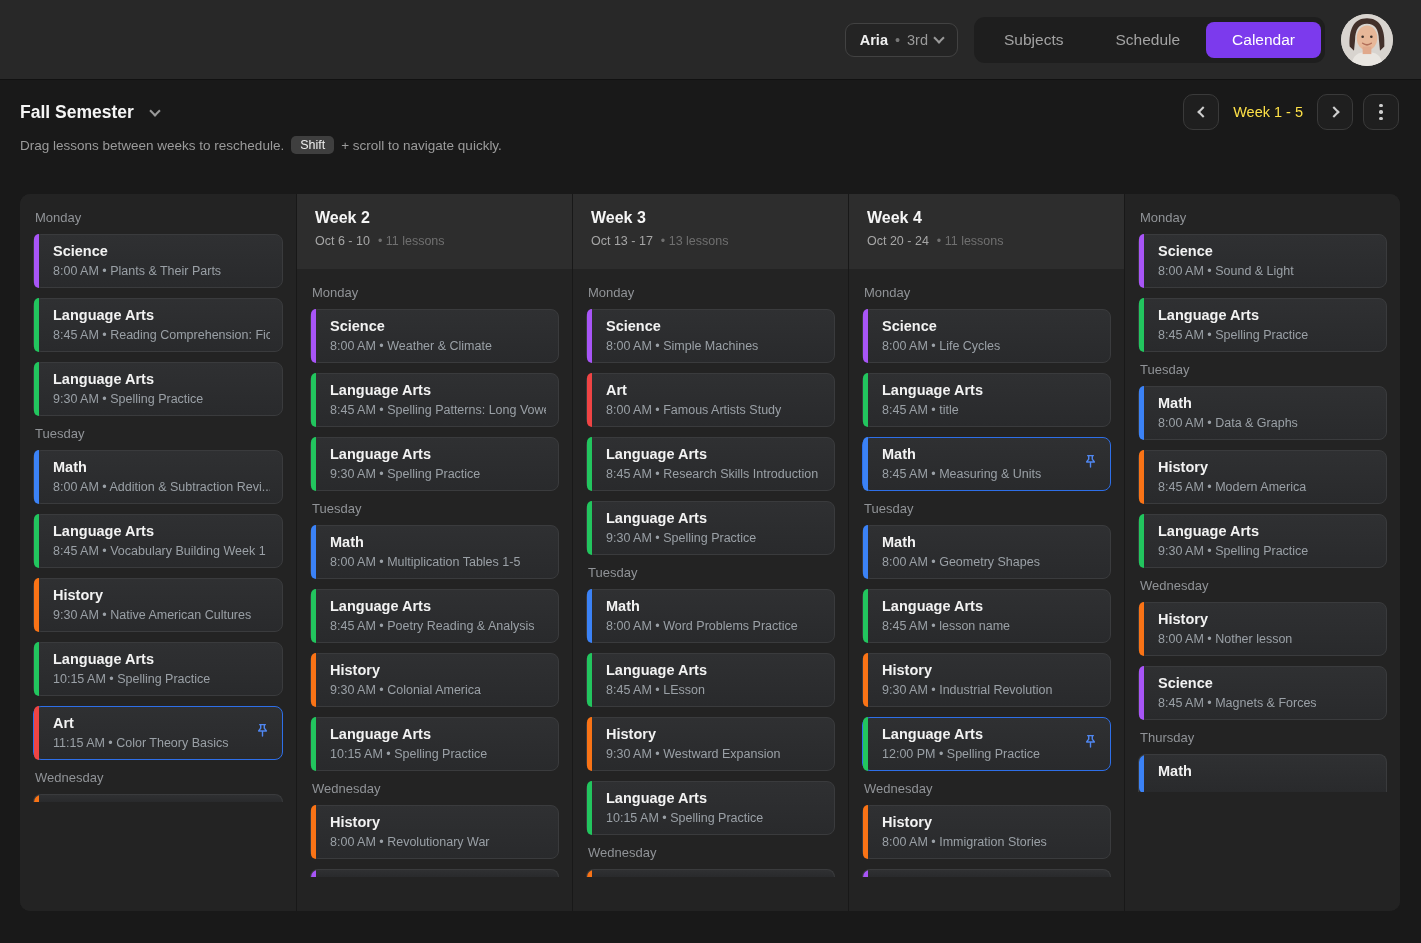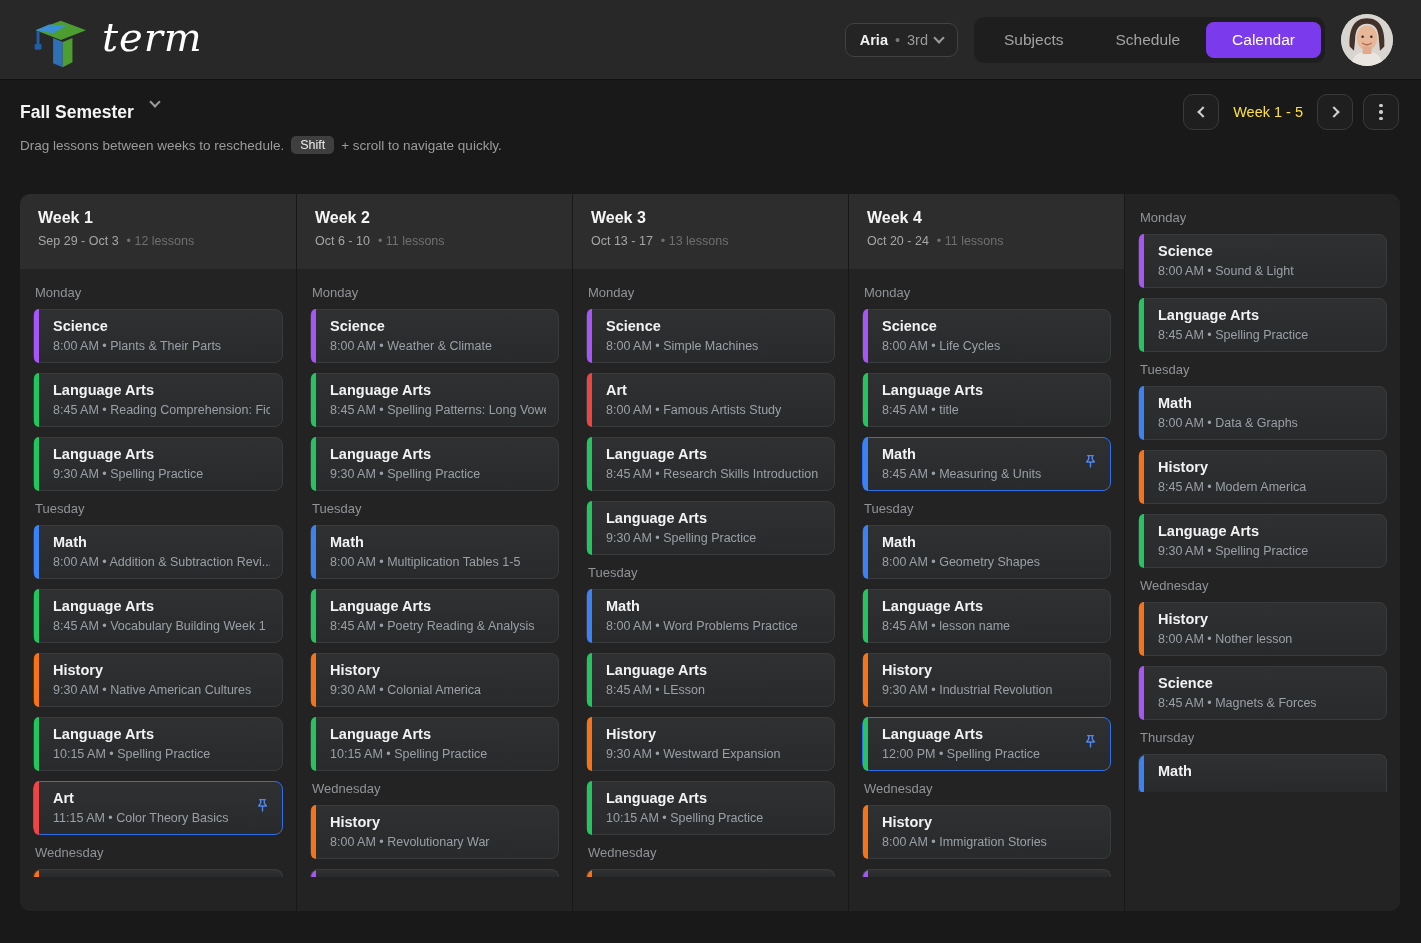--- a/index.html
+++ b/index.html
@@ -42,21 +42,21 @@
   .nav-item {
     border:none; background:transparent; color:#a3a3a3; font-size:15.5px;
     padding:9px 26px; border-radius:8px; cursor:pointer; font-family:inherit;
   }
   .nav-item.active { background:#7c3aed; color:#fff; font-weight:400; }
 
   .avatar { width:52px; height:52px; border-radius:50%; overflow:hidden; cursor:pointer; background:#d8d4cf; flex:0 0 auto; }
 
   
   .toolbar { padding:22px 20px 0 20px; position:relative; }
-  .semester-row { display:flex; gap:17px; cursor:pointer; width:max-content; }
+  .semester-row { display:flex; align-items:center; gap:17px; cursor:pointer; width:max-content; }
   .semester-title { font-size:17.5px; font-weight:700; color:#f5f5f5; }
   .hint-row { margin-top:13px; font-size:13.5px; color:#9b9b9b; display:flex; align-items:center; gap:7px; }
   .kbd {
     background:#3f3f3f; color:#ececec; border-radius:5px; padding:2px 9px; font-size:12.5px;
   }
   .week-nav { position:absolute; right:22px; top:14px; display:flex; align-items:center; gap:10px; }
   .icon-btn {
     width:36px; height:36px; border-radius:10px; border:1px solid #3a3a3a; background:#1f1f1f;
     display:flex; align-items:center; justify-content:center; cursor:pointer;
   }
@@ -99,34 +99,20 @@
   .pin-icon { position:absolute; right:11px; top:50%; transform:translateY(-50%); }
 
   .card.sliver { height:8px; min-height:8px; padding:0; border-bottom:none; border-radius:8px 8px 0 0; overflow:hidden; margin-bottom:0; }
   .card.sliver .accent { border-radius:7px 0 0 0; }
   .card.cut { height:38px; min-height:38px; overflow:hidden; margin-bottom:0; border-bottom:none; border-radius:8px 8px 0 0; }
 </style>
 </head>
 <body>
 
 <header class="appbar">
-  <div class="brand">
-    <span style="display:inline-block;line-height:0;">
-      <svg width="62" height="62" viewBox="0 0 64 64">
-
-        <polygon points="12,22 38,12 64,22 38,32" fill="#4b9e2f"></polygon>
-        <polygon points="12,22 26,16 44,17 30,25" fill="#3d8fd4"></polygon>
-        <polygon points="30,30 30,56 40,60 40,34" fill="#2f6fb5"></polygon>
-        <polygon points="40,34 40,60 50,55 50,30" fill="#4b9e2f"></polygon>
-        <rect x="13" y="23" width="3" height="14" fill="#1f5fa8"></rect>
-        <rect x="11" y="36" width="7" height="6" rx="1.5" fill="#1f5fa8"></rect>
-      </svg>
-    </span>
-    <span class="brand-name">term</span>
-  </div>
 
   <div class="appbar-right">
     <div class="student-pill">
       <span class="s-name">Aria</span>
       <span class="s-dot">•</span>
       <span class="s-grade">3rd</span>
       <span class="chev"></span>
     </div>
 
     <nav class="nav-group">
@@ -181,27 +167,20 @@
           <i></i>
           <i></i>
           <i></i>
         </span>
     </button>
   </div>
 </section>
 
 <main class="grid">
     <section class="week-col">
-      <div class="week-head">
-        <div class="week-title">Week 1</div>
-        <div class="week-meta">
-          <span class="week-dates">Sep 29 - Oct 3</span>
-          <span class="week-count">• 12 lessons</span>
-        </div>
-      </div>
       <div class="week-body">
         <div class="day-sec">
           <div class="day-label">Monday</div>
           <div class="card">
             <span class="accent" style="background: rgb(168, 85, 247);"></span>
             <div class="card-title">Science</div>
             <div class="card-sub">8:00 AM • Plants &amp; Their Parts</div>
           </div>
           <div class="card">
             <span class="accent" style="background: rgb(34, 197, 94);"></span>

